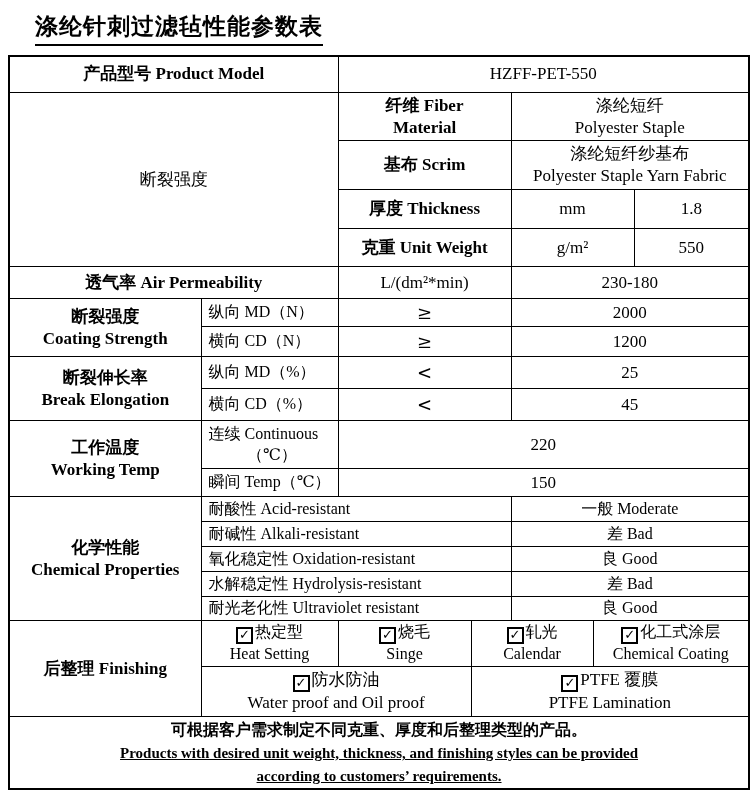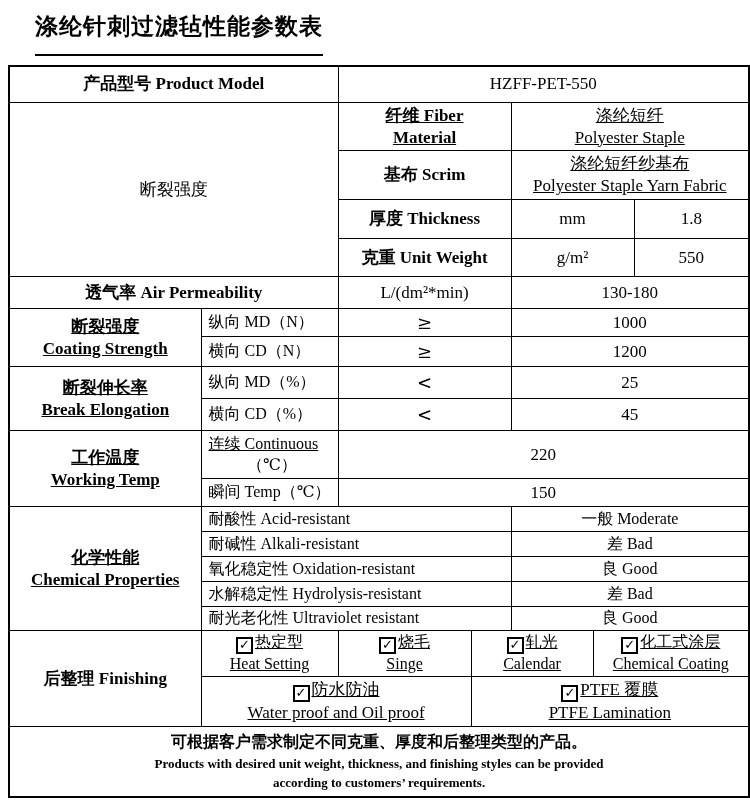--- a/index.html
+++ b/index.html
@@ -4,44 +4,44 @@
 <style>
   html,body { margin:0; padding:0; }
   body {
     width:750px; height:805px; background:#ffffff; color:#000;
     font-family:"Liberation Serif","DejaVu Serif",serif;
     overflow:hidden;
   }
   .title {
     display:inline-block; margin:13px 4px 9px 35px;
     font-size:23px; font-weight:bold; letter-spacing:1px;
-    border-bottom:2px solid #000; padding-bottom:13px; line-height:1.2;
+    border-bottom:2px solid #000; padding-bottom:3px; line-height:1.2;
   }
   table.spec {
     border-collapse:collapse; table-layout:fixed;
     margin-left:8px; width:740px; border:2px solid #000;
   }
   td {
     border:1px solid #000; text-align:center; vertical-align:middle;
     font-size:17px; line-height:1.3; padding:1px 2px; overflow:hidden;
   }
   .bld { font-weight:bold;margin-top:16px; }
   .lft { text-align:left; padding-left:7px; }
   .fs16 { font-size:16px; }
   .cond { font-size:18px; font-family:"DejaVu Serif",serif; }
-  .line { display:block;text-decoration:underline; }
+  .line { display:block; }
   .ctrline { display:block; text-align:center; }
   .cbx {
     display:inline-block; width:13px; height:13px; border:2px solid #000;
     font-size:13px; line-height:11px; font-weight:bold; text-align:center;
     vertical-align:-2px; margin-right:2px;
     font-family:"DejaVu Sans",sans-serif;
   }
   .footer-zh { display:block; font-weight:bold; font-size:16px; line-height:1.5; }
-  .footer-en { display:block; font-weight:bold; font-size:13px; line-height:1.5; }
+  .footer-en { display:block; font-weight:bold; font-size:15px; line-height:1.5;text-decoration:underline; }
 </style>
 </head>
 <body>
 
 
 
 <div class="title">涤纶针刺过滤毡性能参数表</div>
 
 <table class="spec">
   <colgroup>
@@ -85,31 +85,31 @@
   </tr>
   <tr style="height:38px">
     <td colspan="2" class="bld">克重 Unit Weight</td>
     <td colspan="2">g/m²</td>
     <td>550</td>
   </tr>
 
   <tr style="height:32px">
     <td colspan="2" class="bld">透气率 Air Permeability</td>
     <td colspan="2">L/(dm²*min)</td>
-    <td colspan="3">130-180</td>
+    <td colspan="3">230-180</td>
   </tr>
 
   <tr style="height:28px">
     <td rowspan="2" class="bld">
       <span class="line">断裂强度</span>
       <span class="line">Coating Strength</span>
     </td>
     <td class="lft fs16">纵向 MD（N）</td>
     <td colspan="2" class="cond">≥</td>
-    <td colspan="3">1000</td>
+    <td colspan="3">2000</td>
   </tr>
   <tr style="height:30px">
     <td class="lft fs16">横向 CD（N）</td>
     <td colspan="2" class="cond">≥</td>
     <td colspan="3">1200</td>
   </tr>
 
   <tr style="height:32px">
     <td rowspan="2" class="bld">
       <span class="line">断裂伸长率</span>

